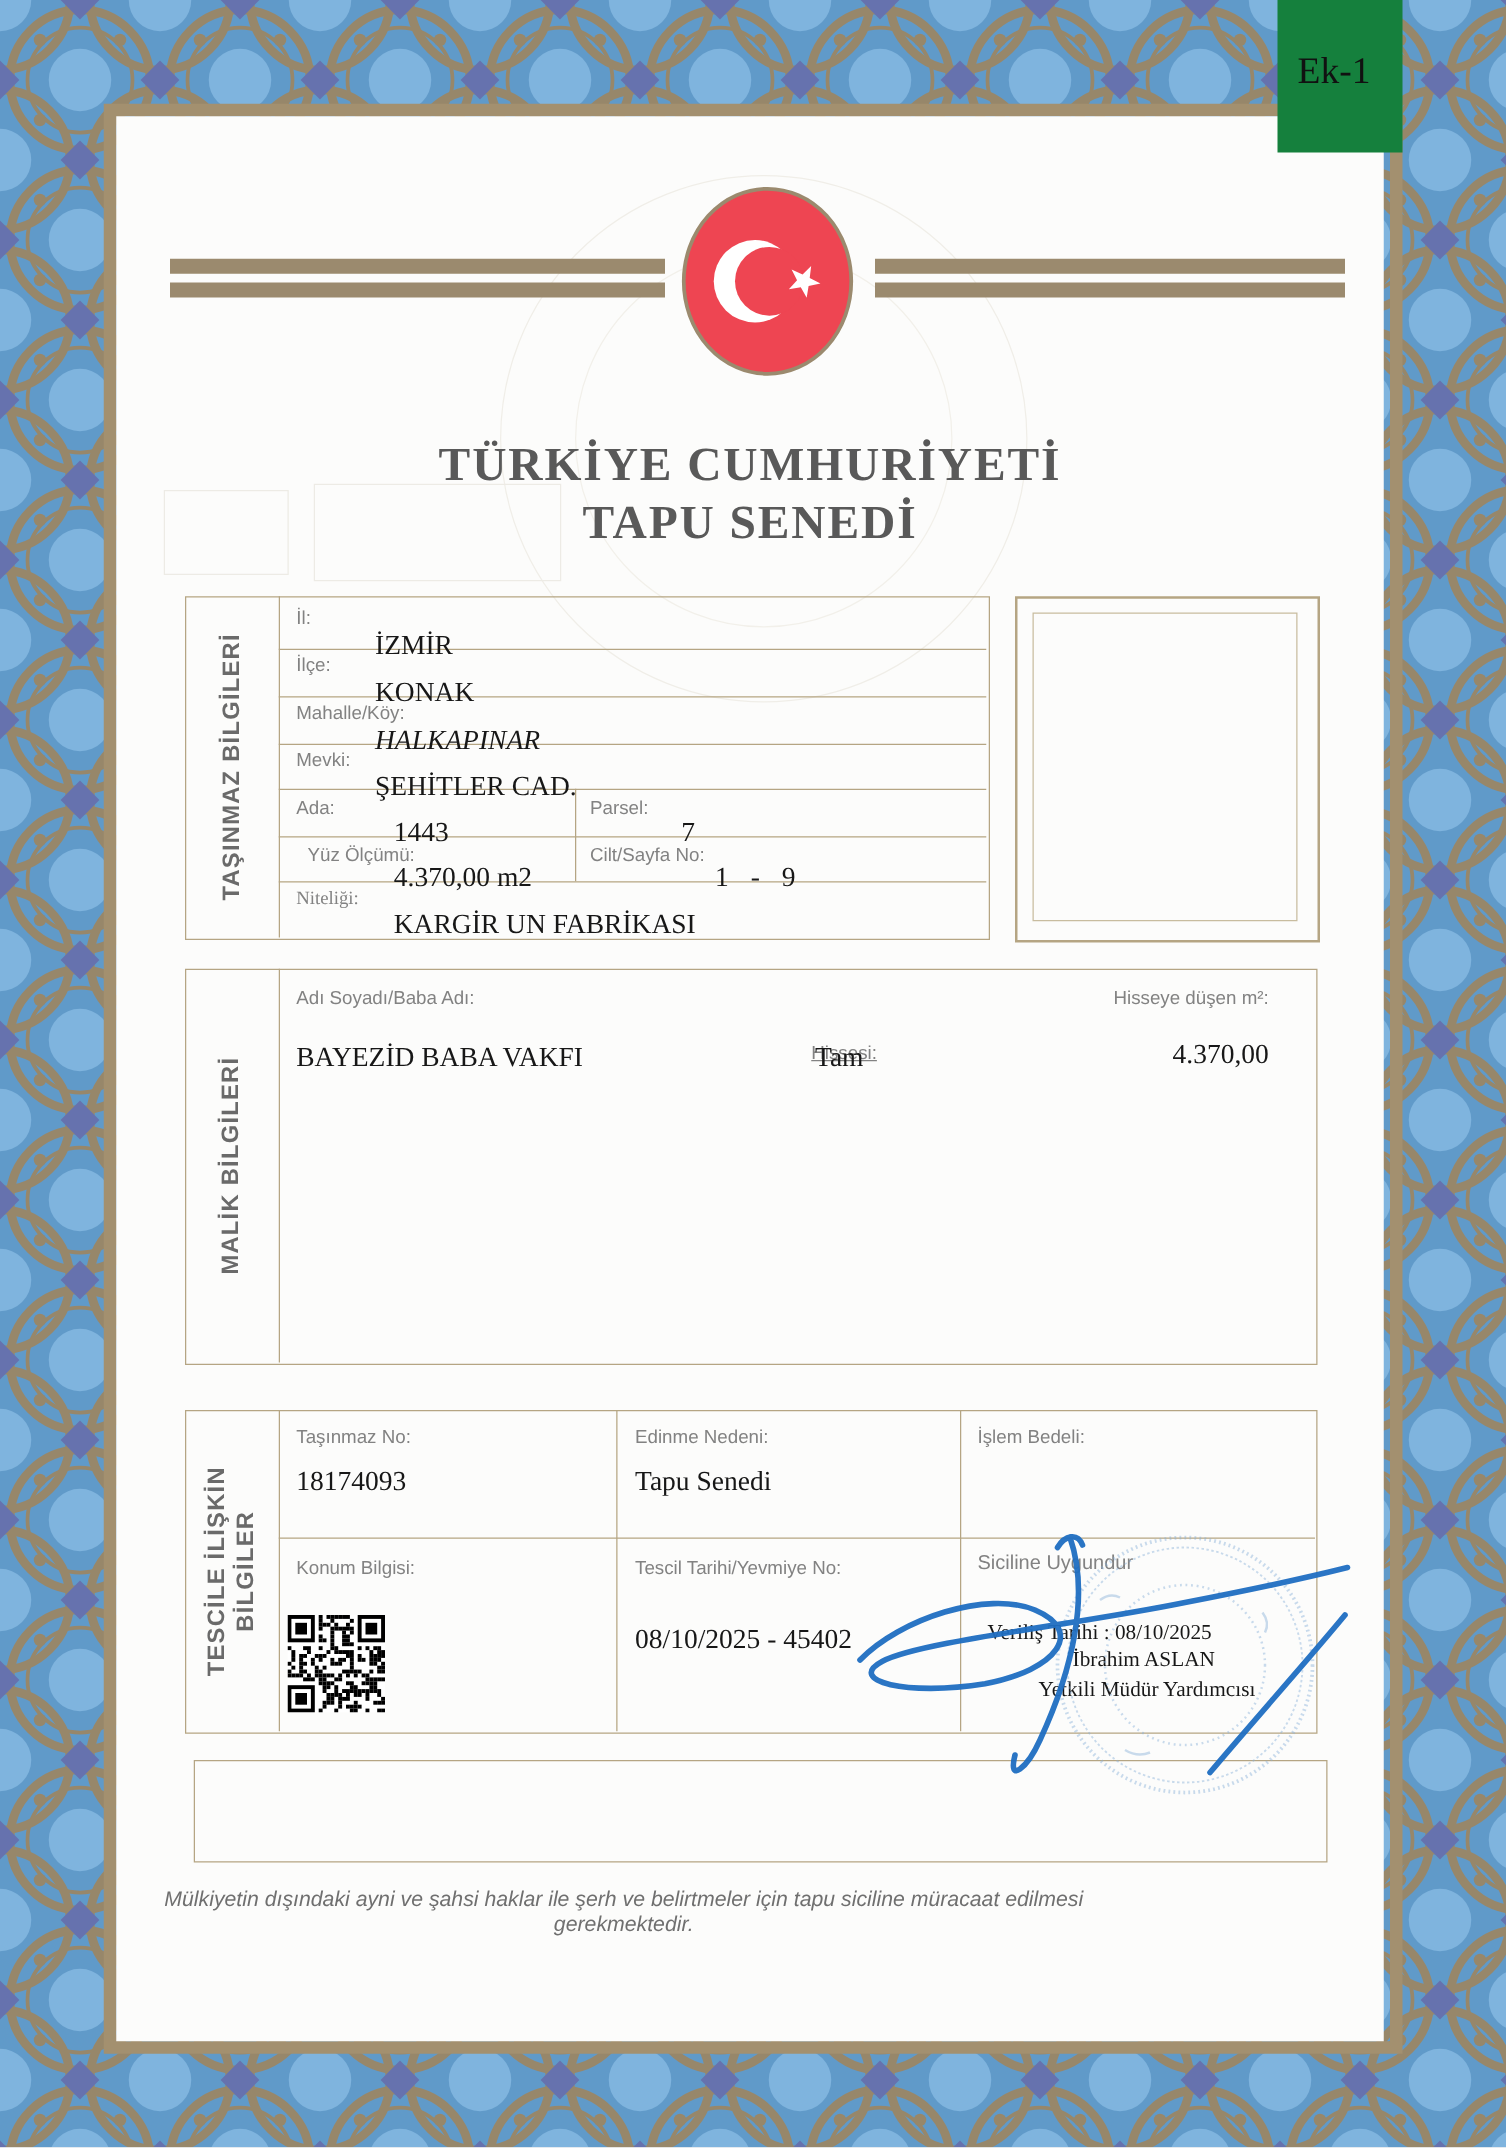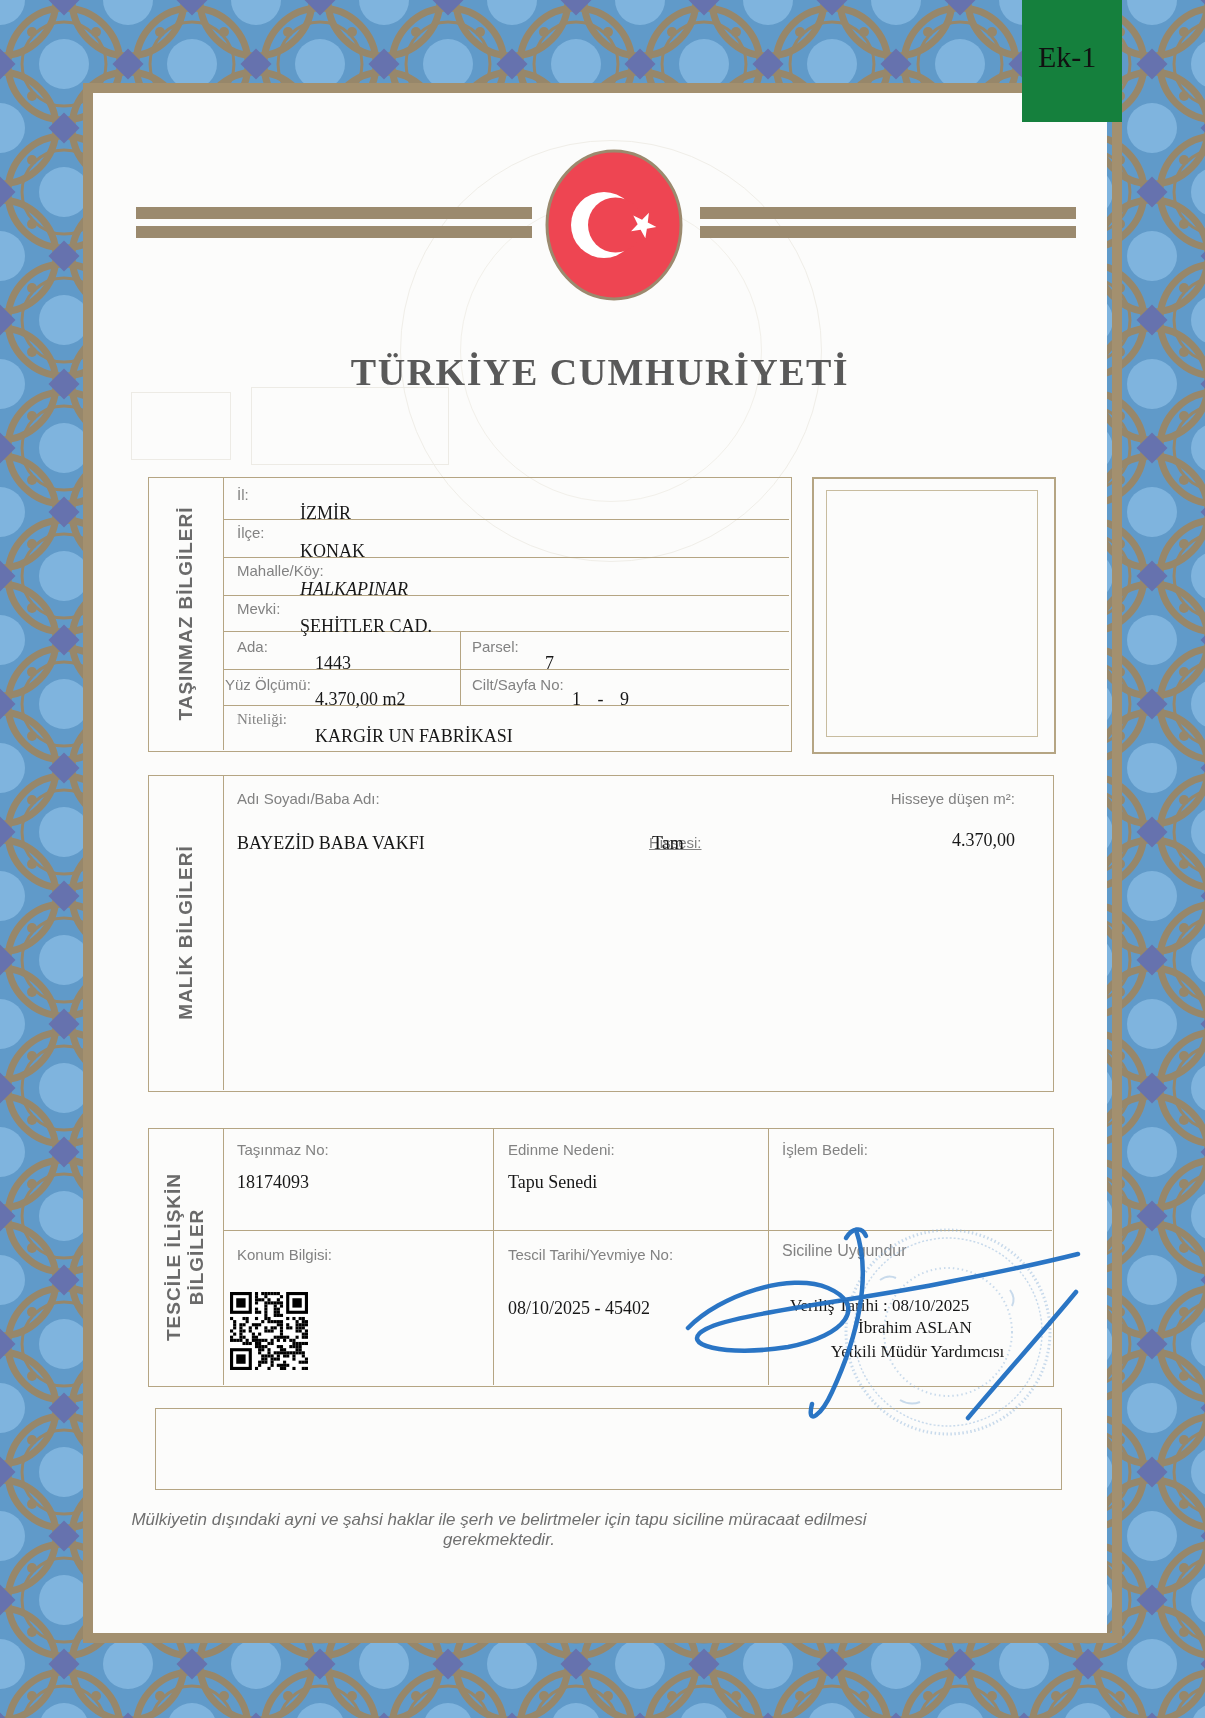--- a/index.html
+++ b/index.html
@@ -1,20 +1,20 @@
 <!DOCTYPE html>
 <html><head>
 <meta charset="utf-8">
 <style>
   html,body{margin:0;padding:0;background:#e8e8e8;}
   #canvas{position:relative;width:1205px;height:1718px;overflow:hidden;background:#fff;
           font-family:"Liberation Sans",sans-serif;}
   .abs{position:absolute;}
   .lbl{position:absolute;font-family:"Liberation Sans",sans-serif;font-size:15px;color:#828282;white-space:nowrap;}
-  .val{position:absolute;font-family:"Liberation Serif",serif;font-size:18px;color:#171717;white-space:nowrap;}
+  .val{position:absolute;font-family:"Liberation Serif",serif;font-size:22px;color:#171717;white-space:nowrap;}
   .hr{position:absolute;height:1px;background:#b5a583;}
   .vr{position:absolute;width:1px;background:#b5a583;}
   .box{position:absolute;border:1.5px solid #b5a583;background:transparent;}
   .sideWrap{position:absolute;display:flex;align-items:center;justify-content:center;}
   .sideLabel{transform:rotate(-90deg);white-space:nowrap;font-family:"Liberation Sans",sans-serif;
              font-weight:bold;font-size:19px;color:#6a6a6a;letter-spacing:1px;text-align:center;line-height:23px;}
   .title{position:absolute;left:93px;width:1014px;text-align:center;font-family:"Liberation Serif",serif;
          color:#595959;font-size:38px;letter-spacing:1.5px;font-weight:600;}
   .faintbox{position:absolute;border:1px solid #edebe5;}
 </style>
@@ -70,20 +70,21 @@
   <div class="abs" style="left:700px;top:226px;width:376px;height:12px;background:#9b8a6e;z-index:2;"></div>
 
   <svg class="abs" style="left:544px;top:148px;z-index:2;" width="140" height="155" viewBox="0 0 140 155">
     <ellipse cx="70" cy="77" rx="67" ry="74" fill="#ee4552" stroke="#9b8a6e" stroke-width="3"></ellipse>
     <circle cx="60" cy="77" r="33" fill="#ffffff"></circle>
     <circle cx="71.5" cy="77" r="27.5" fill="#ee4552"></circle>
     <polygon fill="#ffffff" transform="translate(99,77) rotate(8)" points="13.5,0 4.37,3.17 4.17,12.84 -1.67,5.14 -10.92,7.94 -5.4,0 -10.92,-7.94 -1.67,-5.14 4.17,-12.84 4.37,-3.17"></polygon>
   </svg>
 
   <div class="title" style="top:350px;z-index:2;">TÜRKİYE CUMHURİYETİ</div>
+  <div class="title" style="top:396px;z-index:2;">TAPU SENEDİ</div>
 
   <div class="box" style="left:148px;top:477px;width:642px;height:273px;z-index:2;"></div>
   <div class="vr" style="left:223px;top:477px;height:273px;z-index:2;"></div>
   <div class="sideWrap" style="left:148px;top:477px;width:75px;height:273px;z-index:2;">
     <span class="sideLabel">TAŞINMAZ BİLGİLERİ</span>
   </div>
 
   <div class="hr" style="left:223px;top:519px;width:566px;z-index:2;"></div>
   <div class="hr" style="left:223px;top:557px;width:566px;z-index:2;"></div>
   <div class="hr" style="left:223px;top:595px;width:566px;z-index:2;"></div>
@@ -98,21 +99,21 @@
   <span class="val" style="left:300px;top:541px;z-index:2;">KONAK</span>
   <span class="lbl" style="left:237px;top:562px;z-index:2;">Mahalle/Köy:</span>
   <span class="val" style="left:300px;top:579px;z-index:2;font-style:italic;">HALKAPINAR</span>
   <span class="lbl" style="left:237px;top:600px;z-index:2;">Mevki:</span>
   <span class="val" style="left:300px;top:616px;z-index:2;">ŞEHİTLER CAD.</span>
 
   <span class="lbl" style="left:237px;top:638px;z-index:2;">Ada:</span>
   <span class="val" style="left:315px;top:653px;z-index:2;">1443</span>
   <span class="lbl" style="left:472px;top:638px;z-index:2;">Parsel:</span>
   <span class="val" style="left:545px;top:653px;z-index:2;">7</span>
-  <span class="lbl" style="left:225px;top:676px;z-index:2;">Yüz Ölçümü:</span>
+  <span class="lbl" style="left:246px;top:676px;z-index:2;">Yüz Ölçümü:</span>
   <span class="val" style="left:315px;top:689px;z-index:2;">4.370,00 m2</span>
   <span class="lbl" style="left:472px;top:676px;z-index:2;">Cilt/Sayfa No:</span>
   <span class="val" style="left:572px;top:689px;letter-spacing:6px;z-index:2;">1 - 9</span>
   <span class="lbl" style="left:237px;top:711px;z-index:2;font-family:Liberation Serif, serif;">Niteliği:</span>
   <span class="val" style="left:315px;top:726px;z-index:2;">KARGİR UN FABRİKASI</span>
 
   <div class="abs" style="left:812px;top:477px;width:240px;height:273px;border:2px solid #b5a583;z-index:2;"></div>
   <div class="abs" style="left:826px;top:490px;width:210px;height:245px;border:1px solid #c8bc9f;z-index:2;"></div>
 
   <div class="box" style="left:148px;top:775px;width:904px;height:315px;z-index:2;"></div>

